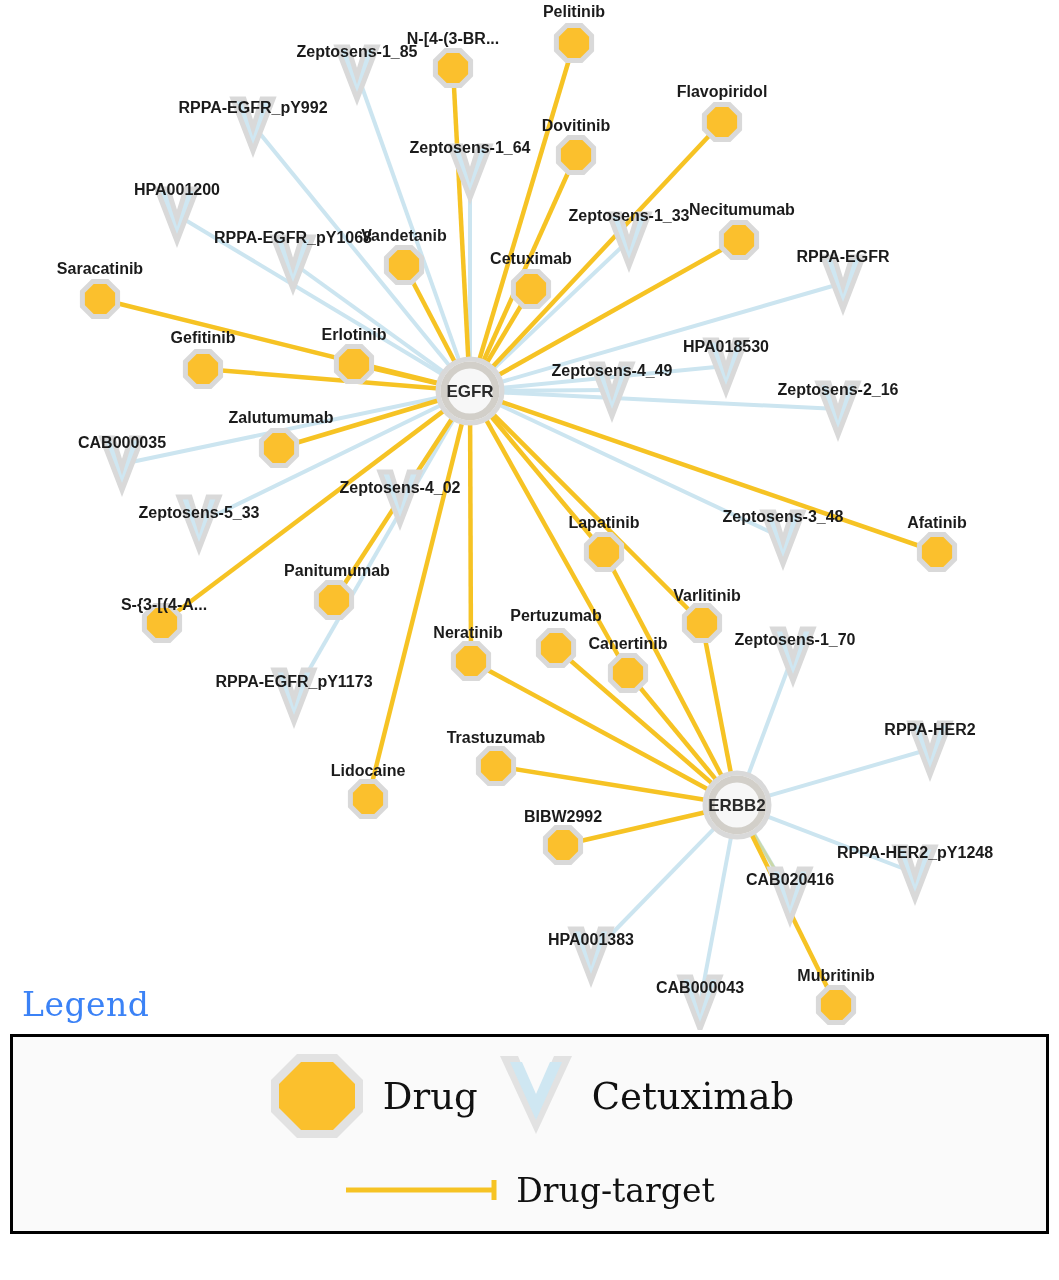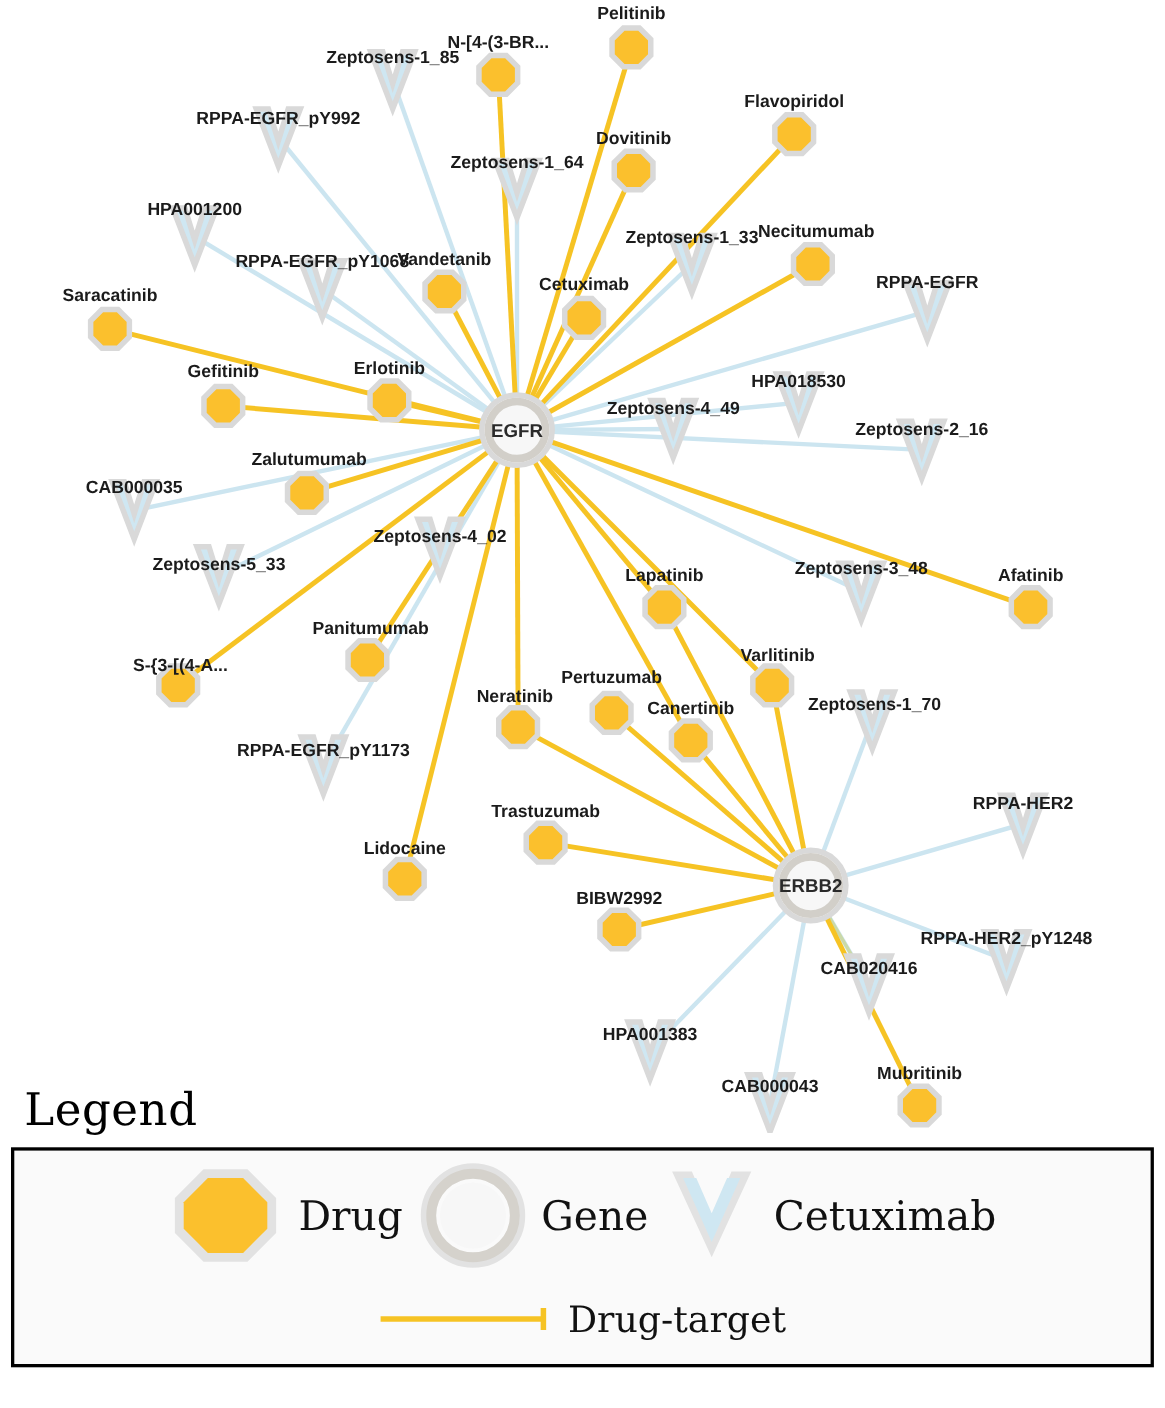--- a/index.html
+++ b/index.html
@@ -37,22 +37,22 @@
   }
   #legend-wrap {
     position: absolute;
     left: 0;
     top: 985px;
     width: 1059px;
     height: 295px;
   }
   .legend-title {
     font-family: "DejaVu Serif", serif;
-    font-size: 41px;
-    color: #000000;
+    font-size: 33px;
+    color: #3b82f6;
     margin: 0 0 10px 22px;
     letter-spacing: 0.5px;
   }
   .legend-box {
     margin: 0 10px 0 10px;
     border: 3px solid #000;
     background: #fafafa;
     height: 200px;
     position: relative;
     box-sizing: border-box;
@@ -255,28 +255,20 @@
   <div class="legend-box">
     <div class="legend-row-1">
       <div class="legend-item">
         <svg width="104" height="96" viewBox="0 0 104 96">
           <polygon points="32,6 72,6 98,32 98,64 72,90 32,90 6,64 6,32" fill="#e2e2e2"></polygon>
           <polygon points="36,14 68,14 90,36 90,60 68,82 36,82 14,60 14,36" fill="#FBC02D"></polygon>
         </svg>
         <span class="lbl">Drug</span>
       </div>
       <div class="legend-item">
-        <svg width="96" height="96" viewBox="0 0 96 96">
-          <circle cx="48" cy="48" r="44" fill="none" stroke="#e2e2e2" stroke-width="7"></circle>
-          <circle cx="48" cy="48" r="38" fill="none" stroke="#d5d2cc" stroke-width="9"></circle>
-          <circle cx="48" cy="48" r="30" fill="#f7f7f7"></circle>
-        </svg>
-        <span class="lbl">Gene</span>
-      </div>
-      <div class="legend-item">
         <svg width="84" height="96" viewBox="0 0 84 96">
           <polygon points="6,8 42,86 78,8 60,8 42,50 24,8" fill="#e2e2e2"></polygon>
           <polygon points="16,14 42,72 68,14 56,14 42,46 28,14" fill="#cfe7f2"></polygon>
         </svg>
         <span class="lbl">Cetuximab</span>
       </div>
     </div>
     <div class="legend-row-2">
       <div class="legend-edge-item">
         <svg width="160" height="24" viewBox="0 0 160 24">

